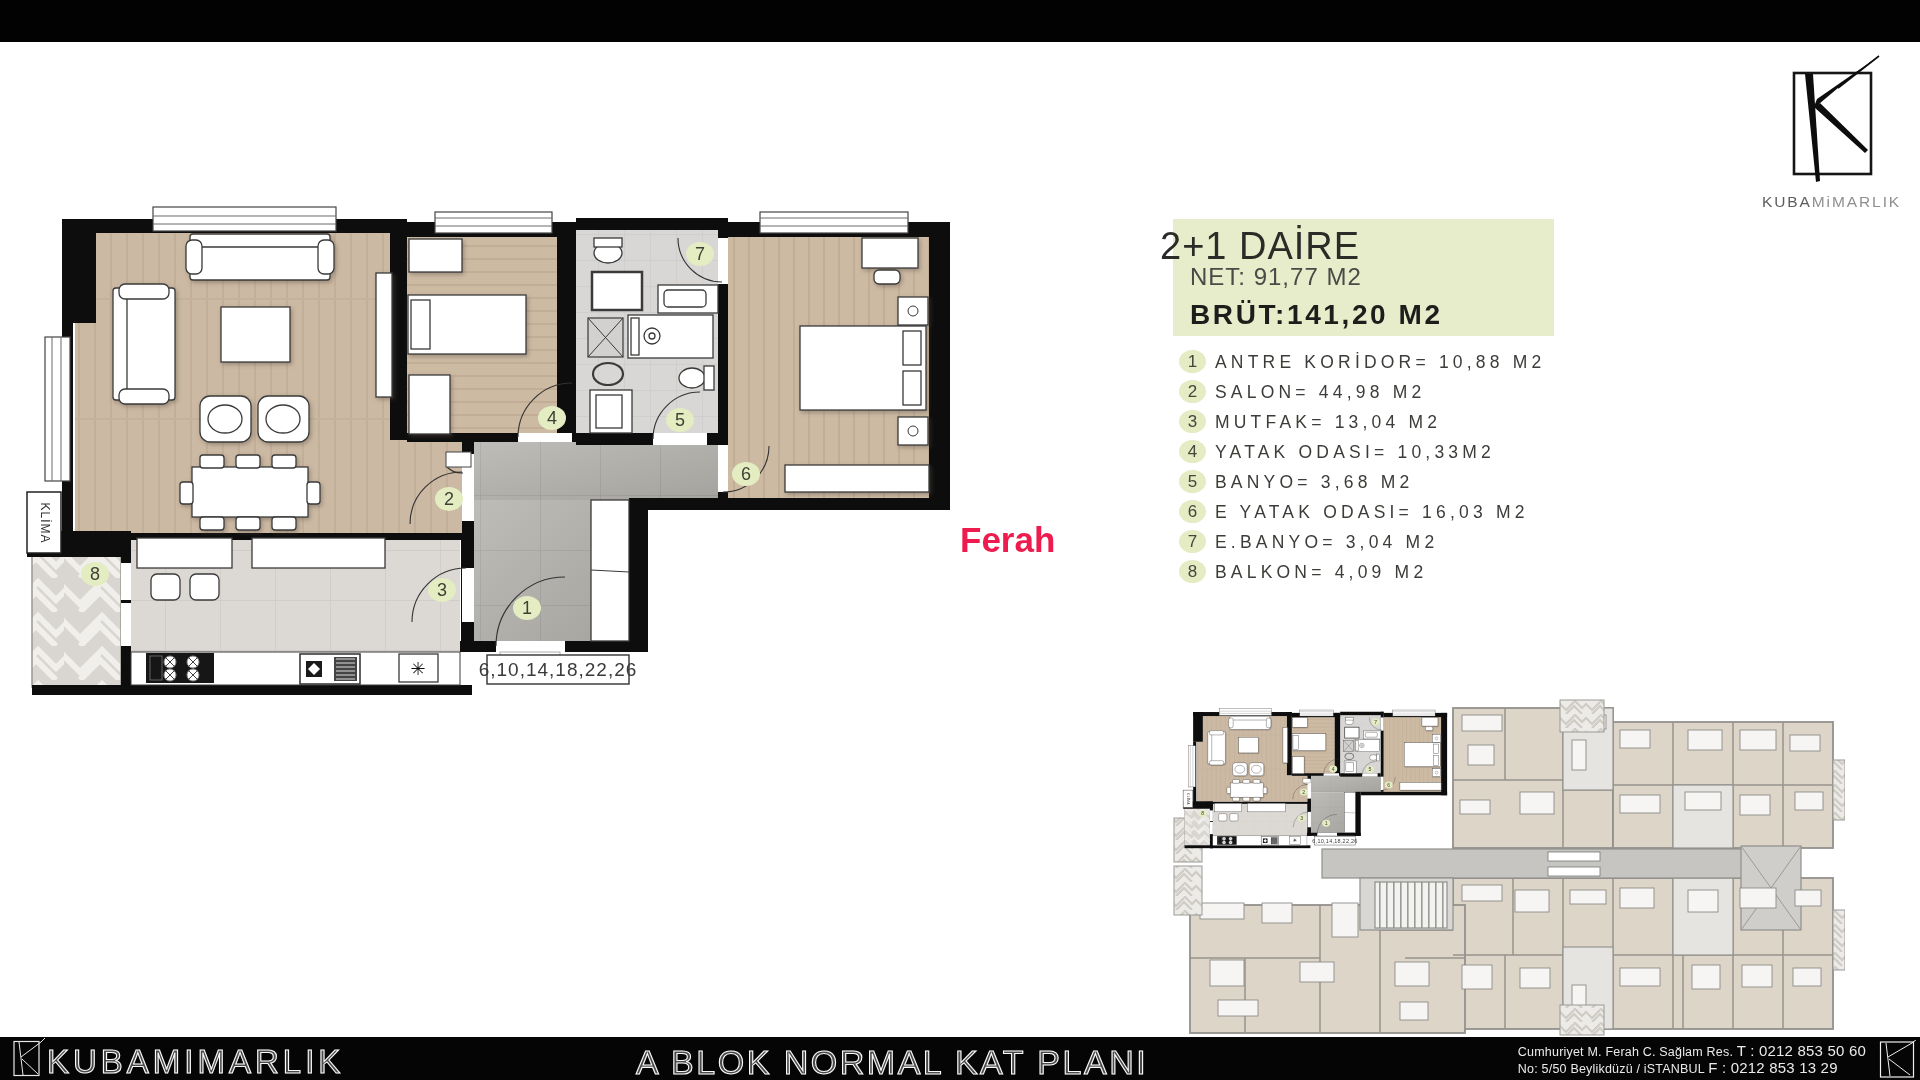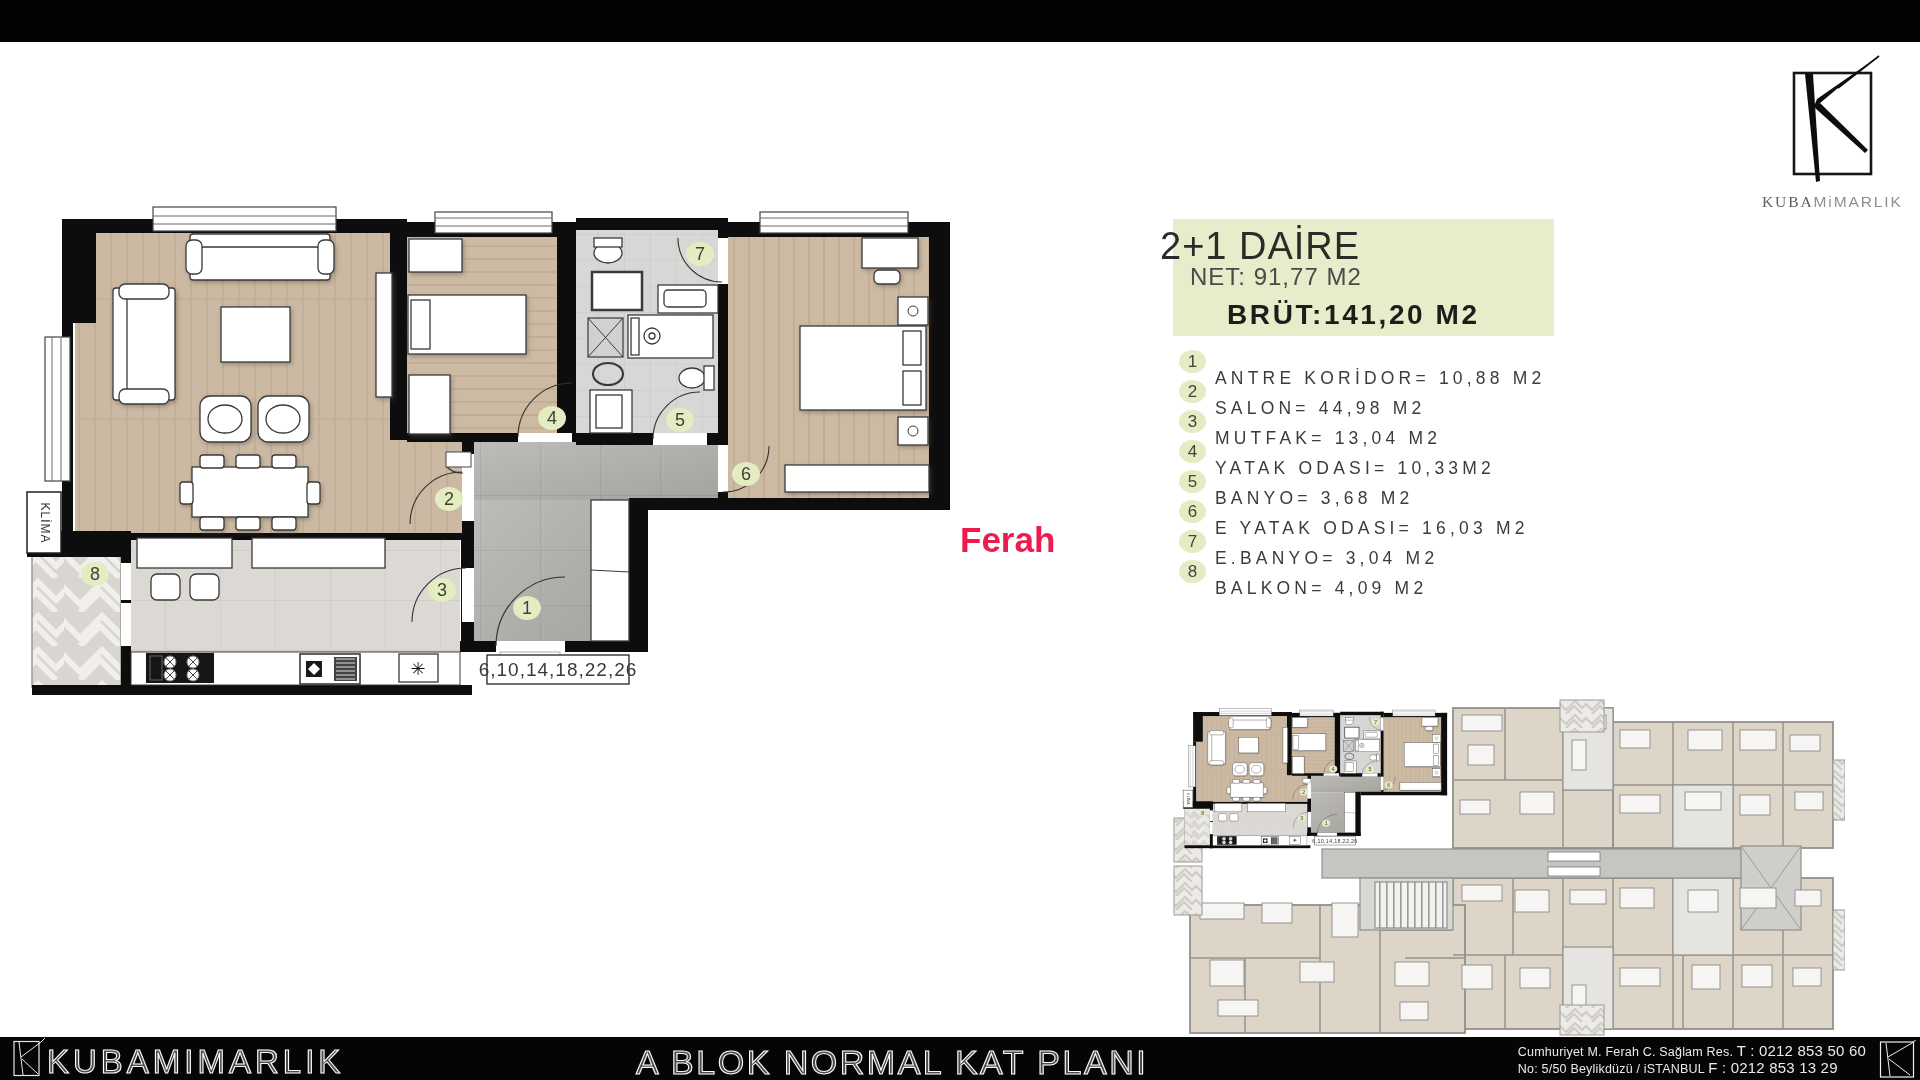--- a/index.html
+++ b/index.html
@@ -3,27 +3,27 @@
 <meta charset="utf-8">
 <style>
   html,body{margin:0;padding:0;width:1920px;height:1080px;background:#fff;overflow:hidden;}
   *{box-sizing:border-box;}
   body{font-family:"Liberation Sans", sans-serif;position:relative;}
   .abs{position:absolute;}
   #topbar{left:0;top:0;width:1920px;height:42px;background:#020202;}
   #botbar{left:0;top:1037px;width:1920px;height:43px;background:#050505;color:#fff;}
   
   #tr-text{left:1762px;top:193px;width:160px;font-size:15.5px;letter-spacing:1.9px;color:#8f8f8f;}
-  #tr-text b{color:#5d5d5d;font-weight:normal;font-family:Liberation Serif, serif;}
+  #tr-text b{color:#5d5d5d;font-weight:normal;}
   
   #greenbox{left:1173px;top:219px;width:381px;height:117px;background:#e7edca;}
   #title{left:1160px;top:225px;width:380px;text-align:left;font-size:38px;color:#2b2b28;letter-spacing:1px;}
   #net{left:1190px;top:263px;font-size:24px;color:#4a4a46;letter-spacing:1px;}
-  #brut{left:1190px;top:299px;font-size:28px;font-weight:bold;color:#1d1d1b;letter-spacing:2.6px;margin-left:37px;}
-  .li{position:absolute;left:1215px;font-size:17.5px;color:#3c3c38;letter-spacing:4.2px;white-space:nowrap;margin-top:16px;}
+  #brut{left:1190px;top:299px;font-size:28px;font-weight:bold;color:#1d1d1b;letter-spacing:2.6px;}
+  .li{position:absolute;left:1215px;font-size:17.5px;color:#3c3c38;letter-spacing:4.2px;white-space:nowrap;}
   .cir{position:absolute;left:1179px;width:27px;height:23px;border-radius:50%;background:#e5ecc4;color:#45453c;font-size:17px;text-align:center;line-height:23px;}
   #turkey{left:960px;top:520px;font-size:35px;font-weight:bold;color:#ee1c4e;letter-spacing:0px;}
   
   .thinw{color:rgba(255,255,255,0.28);-webkit-text-stroke:1.1px #fafafa;}
   #bl-name{left:47px;top:1043px;font-size:33px;letter-spacing:4px;white-space:nowrap;}
   #center-name{left:612px;top:1043px;width:560px;text-align:center;font-size:34px;letter-spacing:2.5px;white-space:nowrap;}
   #addr{right:54px;top:1043px;font-size:12.5px;color:#eaeaea;line-height:15px;letter-spacing:.2px;white-space:nowrap;}
   #addr .tel{font-size:15px;}
 </style>
 </head>

